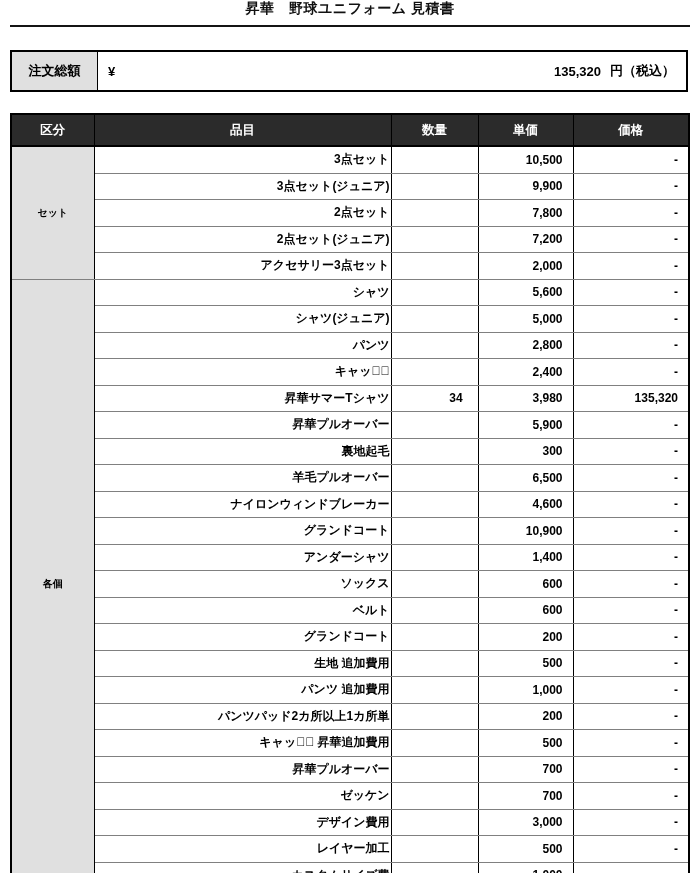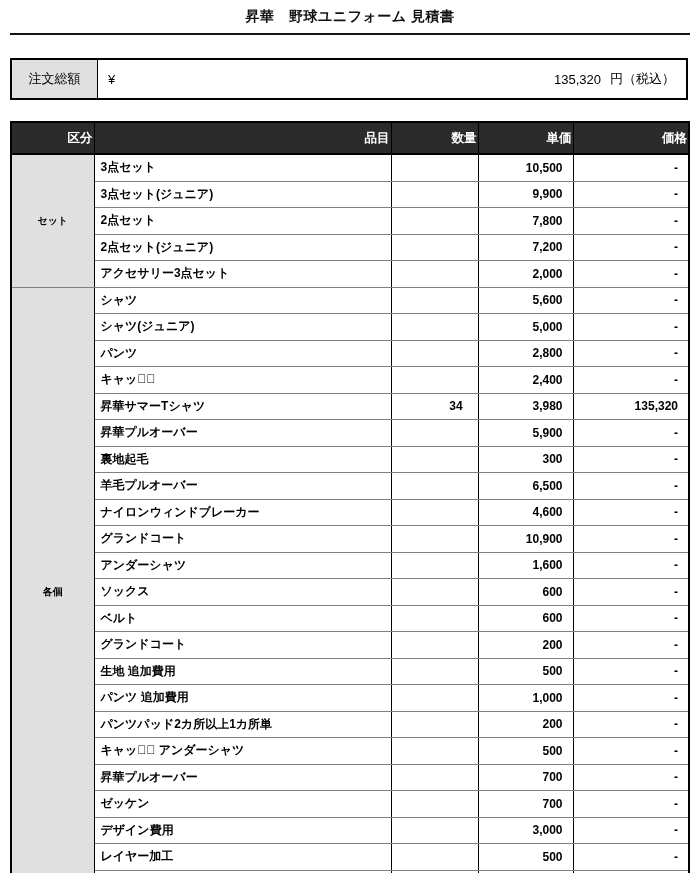--- a/index.html
+++ b/index.html
@@ -13,21 +13,20 @@
     -webkit-font-smoothing: antialiased;
   }
   .page {
     position: relative;
     width: 700px;
     height: 873px;
     overflow: hidden;
     background: #ffffff;
   }
   .doc-title {
-    margin-top: 8px;
     text-align: center;
     font-size: 14px;
     font-weight: bold;
     letter-spacing: 0.5px;
     color: #111111;
   }
   .title-rule {
     margin: 7px 10px 0 10px;
     border-top: 2px solid #141414;
     height: 0;
@@ -35,21 +34,21 @@
   
   .total-table {
     margin: 23px 10px 0 10px;
     width: 678px;
     border-collapse: collapse;
     table-layout: fixed;
     border: 2px solid #000000;
   }
   .total-table td {
     height: 36px;
-    font-weight: normal;
+    font-weight: bold;
     font-size: 13px;
     vertical-align: middle;
   }
   .total-label-cell {
     width: 83px;
     background: var(--category-bg);
     border-right: 1px solid #000000;
     text-align: center;
     font-size: 12.5px;
   }
@@ -74,39 +73,39 @@
     font-weight: bold;
     overflow: hidden;
     white-space: nowrap;
     vertical-align: middle;
   }
   .main-table thead th {
     background: var(--header-bg);
     color: var(--header-text);
     height: 28px;
     font-size: 12.5px;
-    text-align: right;
+    text-align: center;
     border-left: 1px solid #000000;
     border-right: 1px solid #000000;
     border-bottom: 2px solid #000000;
   }
   .main-table tbody td {
     height: 23.5px;
     border-left: 1px solid #000000;
     border-right: 1px solid #000000;
     border-top: 1px solid var(--row-line);
     border-bottom: 1px solid var(--row-line);
     background: #ffffff;
   }
   .main-table td.cat {
     background: var(--category-bg);
     text-align: center;
     font-size: 10px;
   }
-  .main-table td.item { text-align: left; padding-left: 6px; }
+  .main-table td.item { text-align: right; padding-left: 6px; }
   .main-table td.qty  { text-align: center; padding-left: 44px; }
   .main-table td.num  { text-align: right; padding-right: 10px; }
 </style>
 </head>
 <body>
 
 <div class="page">
 
   <div class="doc-title">昇華　野球ユニフォーム 見積書</div>
 
@@ -235,21 +234,21 @@
         </tr>
         <tr>
           <td class="item">グランドコート</td>
           <td class="qty"></td>
           <td class="num">10,900</td>
           <td class="num">-</td>
         </tr>
         <tr>
           <td class="item">アンダーシャツ</td>
           <td class="qty"></td>
-          <td class="num">1,600</td>
+          <td class="num">1,400</td>
           <td class="num">-</td>
         </tr>
         <tr>
           <td class="item">ソックス</td>
           <td class="qty"></td>
           <td class="num">600</td>
           <td class="num">-</td>
         </tr>
         <tr>
           <td class="item">ベルト</td>
@@ -275,21 +274,21 @@
           <td class="num">1,000</td>
           <td class="num">-</td>
         </tr>
         <tr>
           <td class="item">パンツパッド2カ所以上1カ所単</td>
           <td class="qty"></td>
           <td class="num">200</td>
           <td class="num">-</td>
         </tr>
         <tr>
-          <td class="item">キャッフﾟ アンダーシャツ</td>
+          <td class="item">キャッフﾟ 昇華追加費用</td>
           <td class="qty"></td>
           <td class="num">500</td>
           <td class="num">-</td>
         </tr>
         <tr>
           <td class="item">昇華プルオーバー</td>
           <td class="qty"></td>
           <td class="num">700</td>
           <td class="num">-</td>
         </tr>

